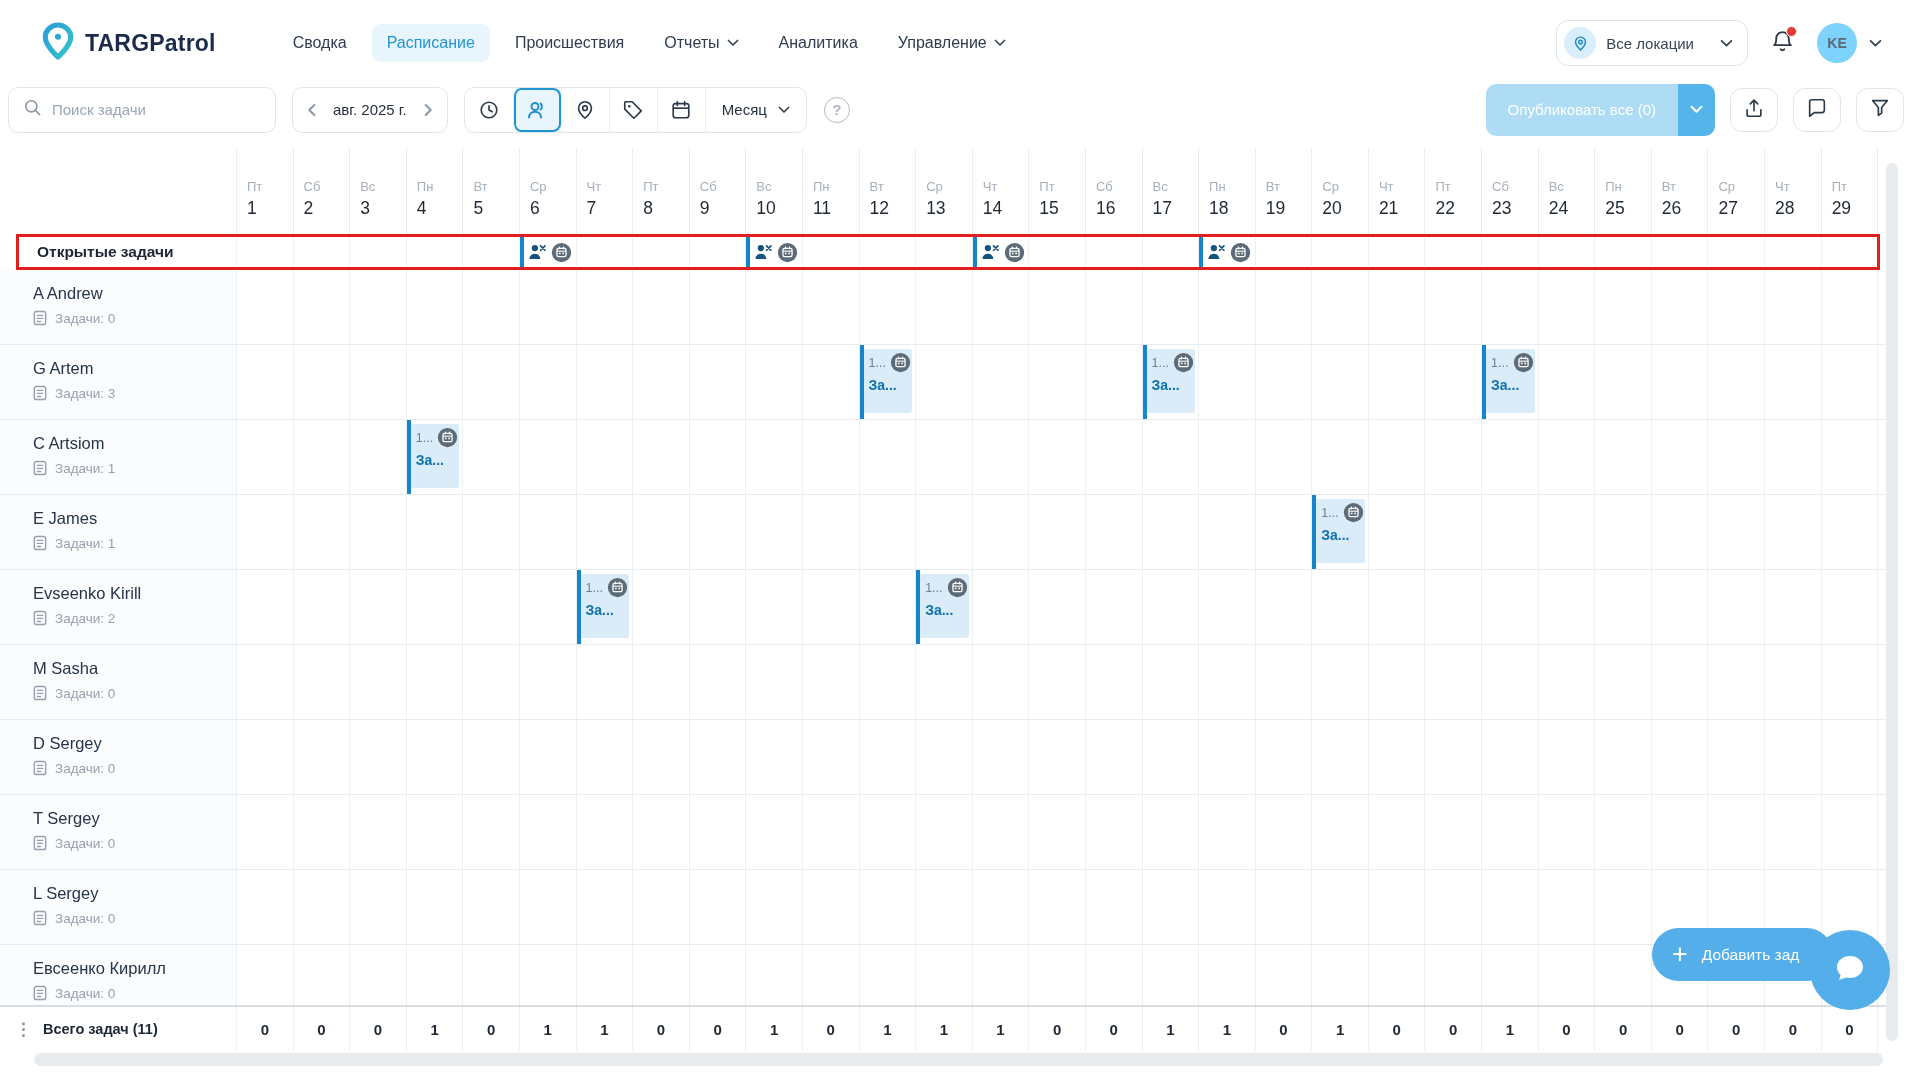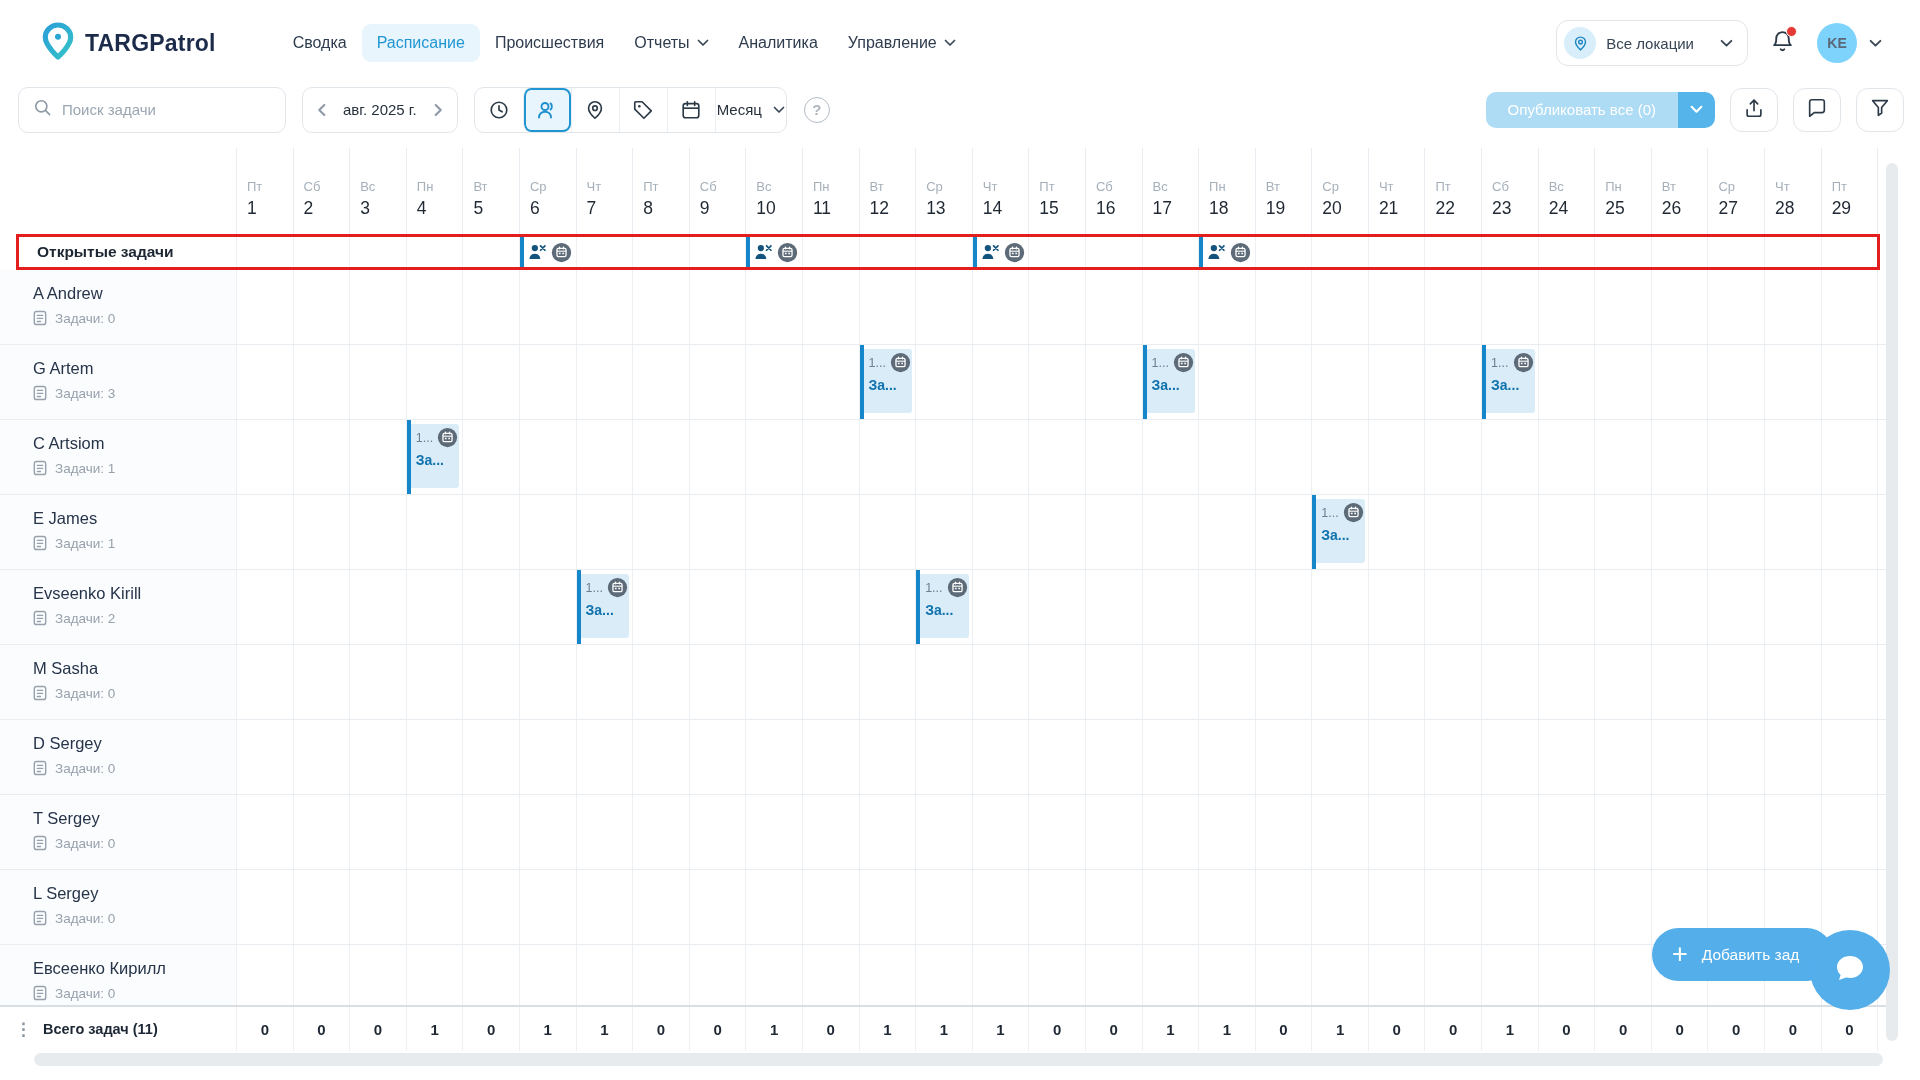--- a/index.html
+++ b/index.html
@@ -6,62 +6,62 @@
   html, body { width: 1920px; height: 1080px; }
   #app {
     position: relative; width: 1920px; height: 1080px; overflow: hidden;
     background: #ffffff; font-family: "Liberation Sans", sans-serif; color: #232f3b;
   }
   
   .navbar { position: absolute; top: 8px; left: 0; width: 1920px; height: 71px;
     display: flex; align-items: center; background: #fff; border-bottom: 1px solid #eef1f4; }
   .logo { display: flex; align-items: center; gap: 11px; margin-left: 42px; }
   .logo-text { font-size: 23px; font-weight: bold; color: #1c2b4a; letter-spacing: .2px; }
-  .main-nav { display: flex; align-items: center; margin-left: 62px; }
+  .main-nav { display: flex; align-items: center; gap: 10px; margin-left: 62px; }
   .nav-item { display: flex; align-items: center; gap: 7px; padding: 10px 15px;
     font-size: 16px; color: #2e3c4e; border-radius: 9px; cursor: pointer; white-space: nowrap; }
   .nav-item.active { color: #2097d3; background: #e9f5fc; }
   .nav-right { margin-left: auto; display: flex; align-items: center; gap: 22px; margin-right: 38px; }
   .loc-pill { display: flex; align-items: center; gap: 10px; height: 46px;
     padding: 0 14px 0 7px; border: 1px solid #e1e6eb; border-radius: 12px; cursor: pointer; }
   .loc-circle { width: 32px; height: 32px; border-radius: 50%; background: #d9eefb;
     display: flex; align-items: center; justify-content: center; }
   .loc-label { font-size: 15px; color: #374554; margin-right: 16px; }
   .bell-wrap { position: relative; cursor: pointer; display: flex; }
   .bell-dot { position: absolute; top: -3px; right: -2px; width: 11px; height: 11px;
     border-radius: 50%; background: #e53935; border: 1.5px solid #fff; }
   .user-wrap { display: flex; align-items: center; gap: 12px; cursor: pointer; }
   .avatar { width: 40px; height: 40px; border-radius: 50%; background: #7dd3fc;
     display: flex; align-items: center; justify-content: center; font-size: 14px;
     font-weight: bold; color: #5b6778; }
   
   .toolbar { position: absolute; top: 71px; left: 0; width: 1920px; height: 77px;
     display: flex; align-items: center; background: #fff; }
-  .search-box { margin-left: 18px; width: 268px; height: 46px; border: 1px solid #e1e6eb;
+  .search-box { margin-left: 8px; width: 268px; height: 46px; border: 1px solid #e1e6eb;
     border-radius: 10px; display: flex; align-items: center; gap: 10px; padding: 0 14px; }
   .search-box input { border: none; outline: none; font-size: 15px; color: #333;
     width: 100%; font-family: inherit; background: transparent; }
   .search-box input::placeholder { color: #9aa6b2; }
   .date-nav { margin-left: 16px; height: 46px; border: 1px solid #e1e6eb; border-radius: 10px;
     display: flex; align-items: center; padding: 0 12px; gap: 15px; }
   .date-label { font-size: 15px; color: #27313d; font-weight: 500; }
   .chev-btn { display: flex; align-items: center; cursor: pointer; padding: 2px; }
   .view-group { margin-left: 16px; height: 46px; border: 1px solid #e1e6eb;
     border-radius: 10px; display: flex; align-items: stretch; background: #fff; }
   .vg-cell { width: 48px; display: flex; align-items: center; justify-content: center;
     border-left: 1px solid #eaeef2; cursor: pointer; }
   .vg-cell:first-child { border-left: none; }
   .vg-cell.active { background: #e9f5fc; box-shadow: inset 0 0 0 2px #2095d2; border-radius: 8px; }
-  .vg-month { display: flex; align-items: center; gap: 11px; padding: 0 1px;
+  .vg-month { display: flex; align-items: center; gap: 11px; padding: 0 16px;
     border-left: 1px solid #eaeef2; font-size: 15px; color: #27313d; cursor: pointer; }
   .help-circle { margin-left: 17px; width: 26px; height: 26px; border-radius: 50%;
     border: 1.7px solid #b4bcc5; color: #aeb6bf; display: flex; align-items: center;
     justify-content: center; font-size: 15px; font-weight: bold; cursor: pointer; }
   .toolbar-right { margin-left: auto; display: flex; align-items: center; gap: 15px; margin-right: 16px; }
-  .publish-btn { display: flex; height: 36px; border-radius: 10px; overflow: hidden; cursor: default; margin-left: 21px; }
+  .publish-btn { display: flex; height: 52px; border-radius: 10px; overflow: hidden; cursor: default; margin-left: 21px; }
   .publish-main { background: #aedcf5; color: #fff; font-size: 15px; font-weight: 500;
     display: flex; align-items: center; padding: 0 22px; }
   .publish-chev { background: #55b5ea; width: 37px; display: flex; align-items: center;
     justify-content: center; cursor: pointer; }
   .icon-btn { width: 48px; height: 44px; border: 1px solid #e1e6eb; border-radius: 12px;
     display: flex; align-items: center; justify-content: center; background: #fff; cursor: pointer; }
   
   .grid { position: absolute; top: 148px; left: 0; width: 1890px; overflow: hidden; }
   .grid-header { display: flex; height: 86px; width: 1934px; }
   .hspacer { width: 236px; flex: none; }

